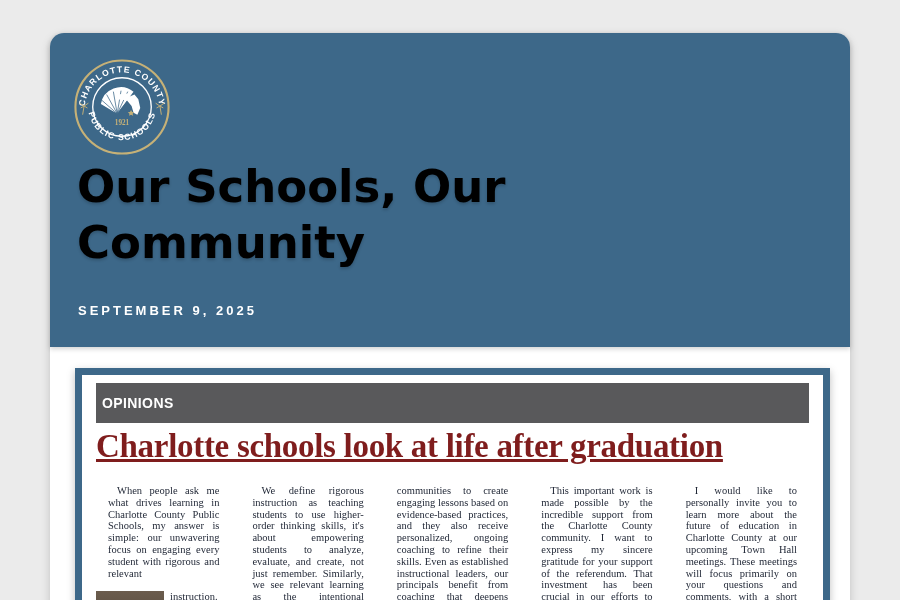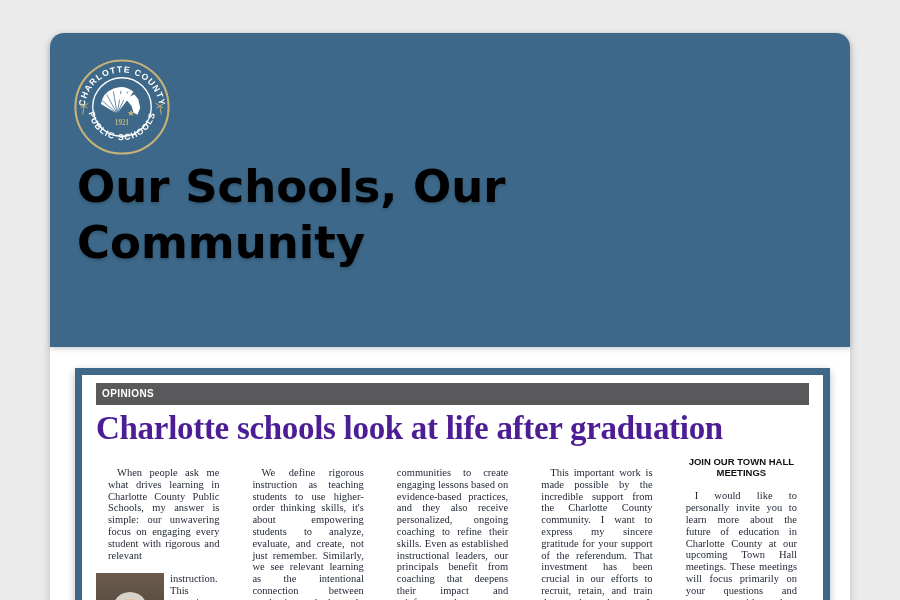--- a/index.html
+++ b/index.html
@@ -31,27 +31,27 @@
   }
   .paper{
     position:absolute;left:25px;top:335px;width:755px;height:330px;
     box-sizing:border-box;background:#ffffff;
     border:7px solid #3d6889;
     padding:8px 14px 20px 14px;
     box-shadow:0 3px 8px rgba(0,0,0,0.25);
   }
   .opinions-bar{
     height:16px;background:#59595b;color:#ffffff;
-    font-size:10px;font-weight:bold;line-height:16px;
-    padding:3px 6px;letter-spacing:0.4px;
+    font-size:14px;font-weight:bold;line-height:16px;
+    padding:12px 6px;letter-spacing:0.4px;
   }
   .headline{
     font-family:"Liberation Serif",serif;font-weight:bold;
-    font-size:33px;line-height:1.12;color:#4c1d95;
-    margin:5px 0 8px 0;letter-spacing:-0.3px;white-space:nowrap;
+    font-size:33px;line-height:1.12;color:#7f1d1d;
+    margin:5px 0 8px 0;letter-spacing:-0.3px;white-space:nowrap;text-decoration:underline;
   }
   .cols{
     display:flex;gap:9px;
     font-family:"Liberation Serif",serif;font-size:10.5px;line-height:11.8px;
     color:#1d2433;text-align:justify;
   }
   .col{flex:1;min-width:0;}
   .col p{margin:12px;}
   .col p.indent{text-indent:9px;}
   .photo-row{display:flex;gap:6px;margin-top:2px;}
@@ -101,20 +101,21 @@
           <line x1="45" y1="57" x2="56" y2="34"></line>
           <line x1="45" y1="57" x2="61" y2="37"></line>
         </g>
         <path d="M44,37 l12,-1 2,3 5,-2 4,5 2,9 -3,7 -4,-2 -2,-7 -5,-6 -11,-1 Z" fill="#ffffff"></path>
         <path d="M59,53 l1.2,2.4 2.6,0.2 -2,1.7 0.7,2.5 -2.5,-1.4 -2.3,1.4 0.6,-2.5 -2,-1.7 2.6,-0.2 Z" fill="#c6b177" transform="scale(0.9) translate(7,6)"></path>
         <text x="50" y="69" text-anchor="middle" font-family="Liberation Serif, serif" font-size="7.5" font-weight="bold" fill="#c6b177">1921</text>
       </g>
     </svg>
 
     <div class="hero-title">Our Schools, Our Community</div>
+    <div class="hero-date">SEPTEMBER 9, 2025</div>
   </div>
 
   <div class="paper">
 
     <div class="opinions-bar">
       <span>OPINIONS</span>
     </div>
 
     <div class="headline">Charlotte schools look at life after graduation</div>
 
@@ -156,20 +157,19 @@
         <p>communities to create engaging lessons based on evidence-based practices, and they also receive personalized, ongoing coaching to refine their skills. Even as established instructional leaders, our principals benefit from coaching that deepens their impact and reinforces the support system for teachers.</p>
         <p class="indent">Our instructional framework is not just about academic performance; it's about preparing stu-</p>
       </div>
 
       <div class="col">
         <p class="indent">This important work is made possible by the incredible support from the Charlotte County community. I want to express my sincere gratitude for your support of the referendum. That investment has been crucial in our efforts to recruit, retain, and train the very best educators. It is an investment in our shared future, paying dividends in every classroom every single day.</p>
 
       </div>
 
       <div class="col">
-        <div class="col-heading">JOIN OUR TOWN HALL MEETINGS</div>
         <p class="indent">I would like to personally invite you to learn more about the future of education in Charlotte County at our upcoming Town Hall meetings. These meetings will focus primarily on your questions and comments, with a short segment at the beginning to share information on timely topics.</p>
 
       </div>
 
     </div>
   </div>
 </div>
 
 </body></html>

